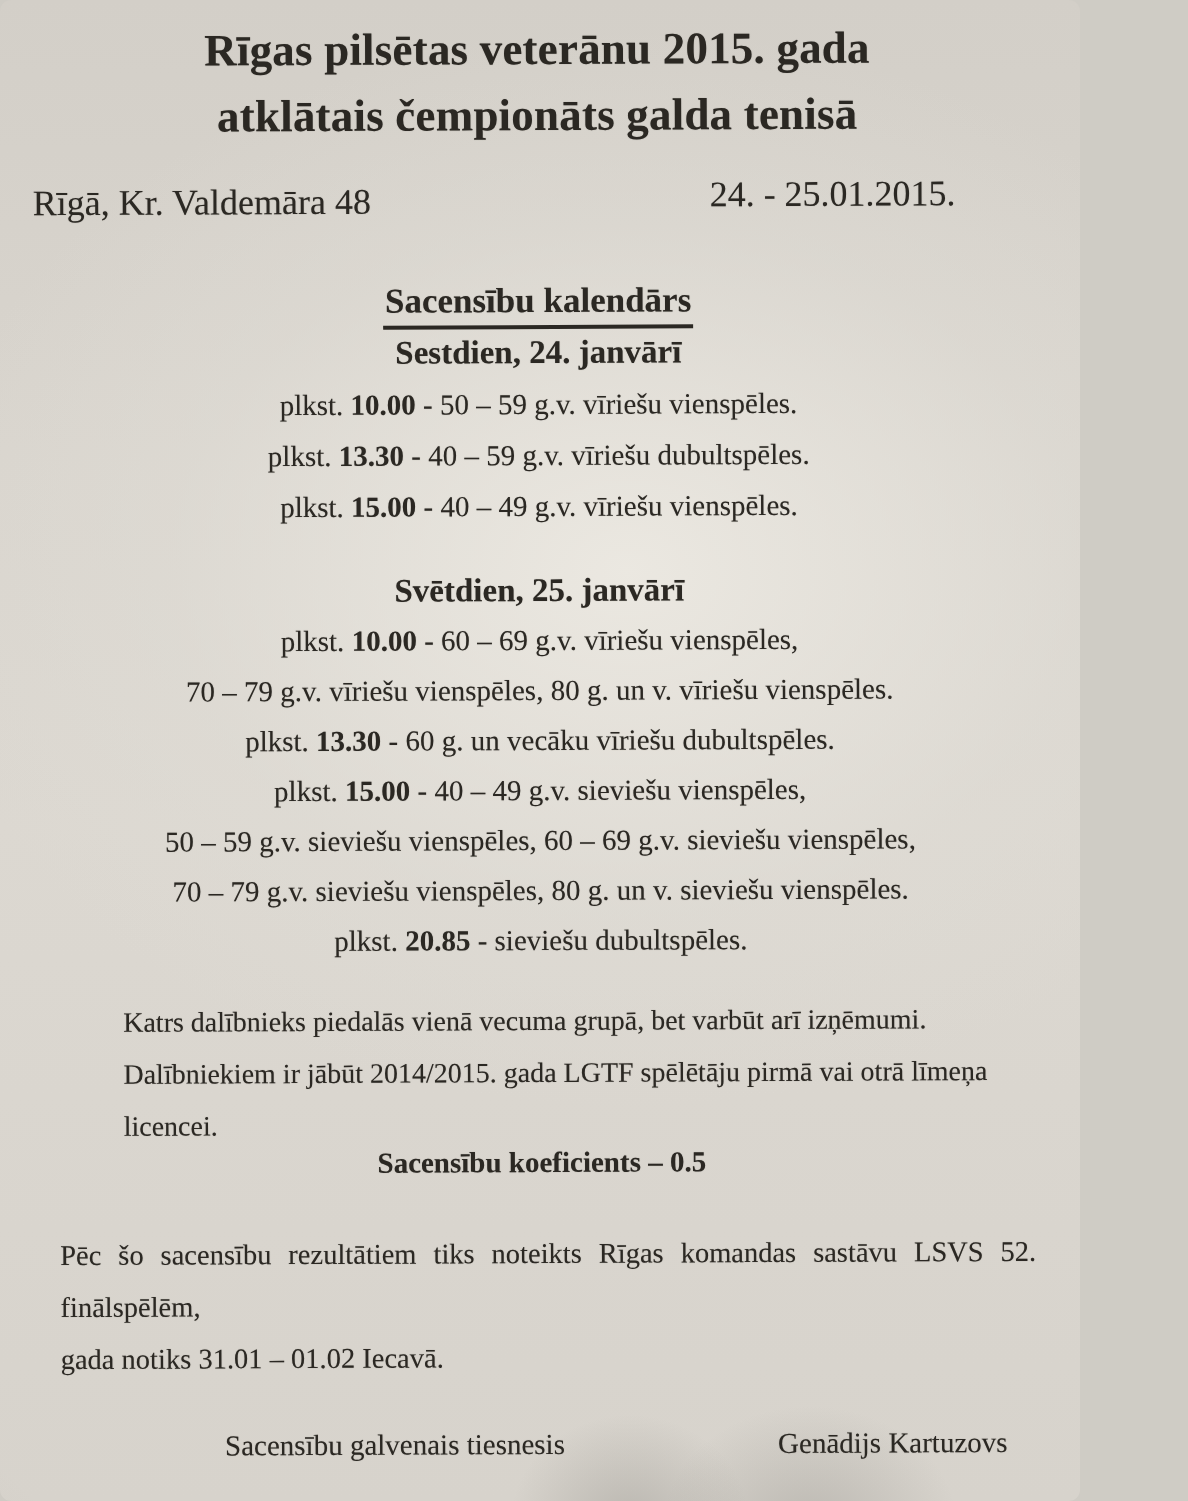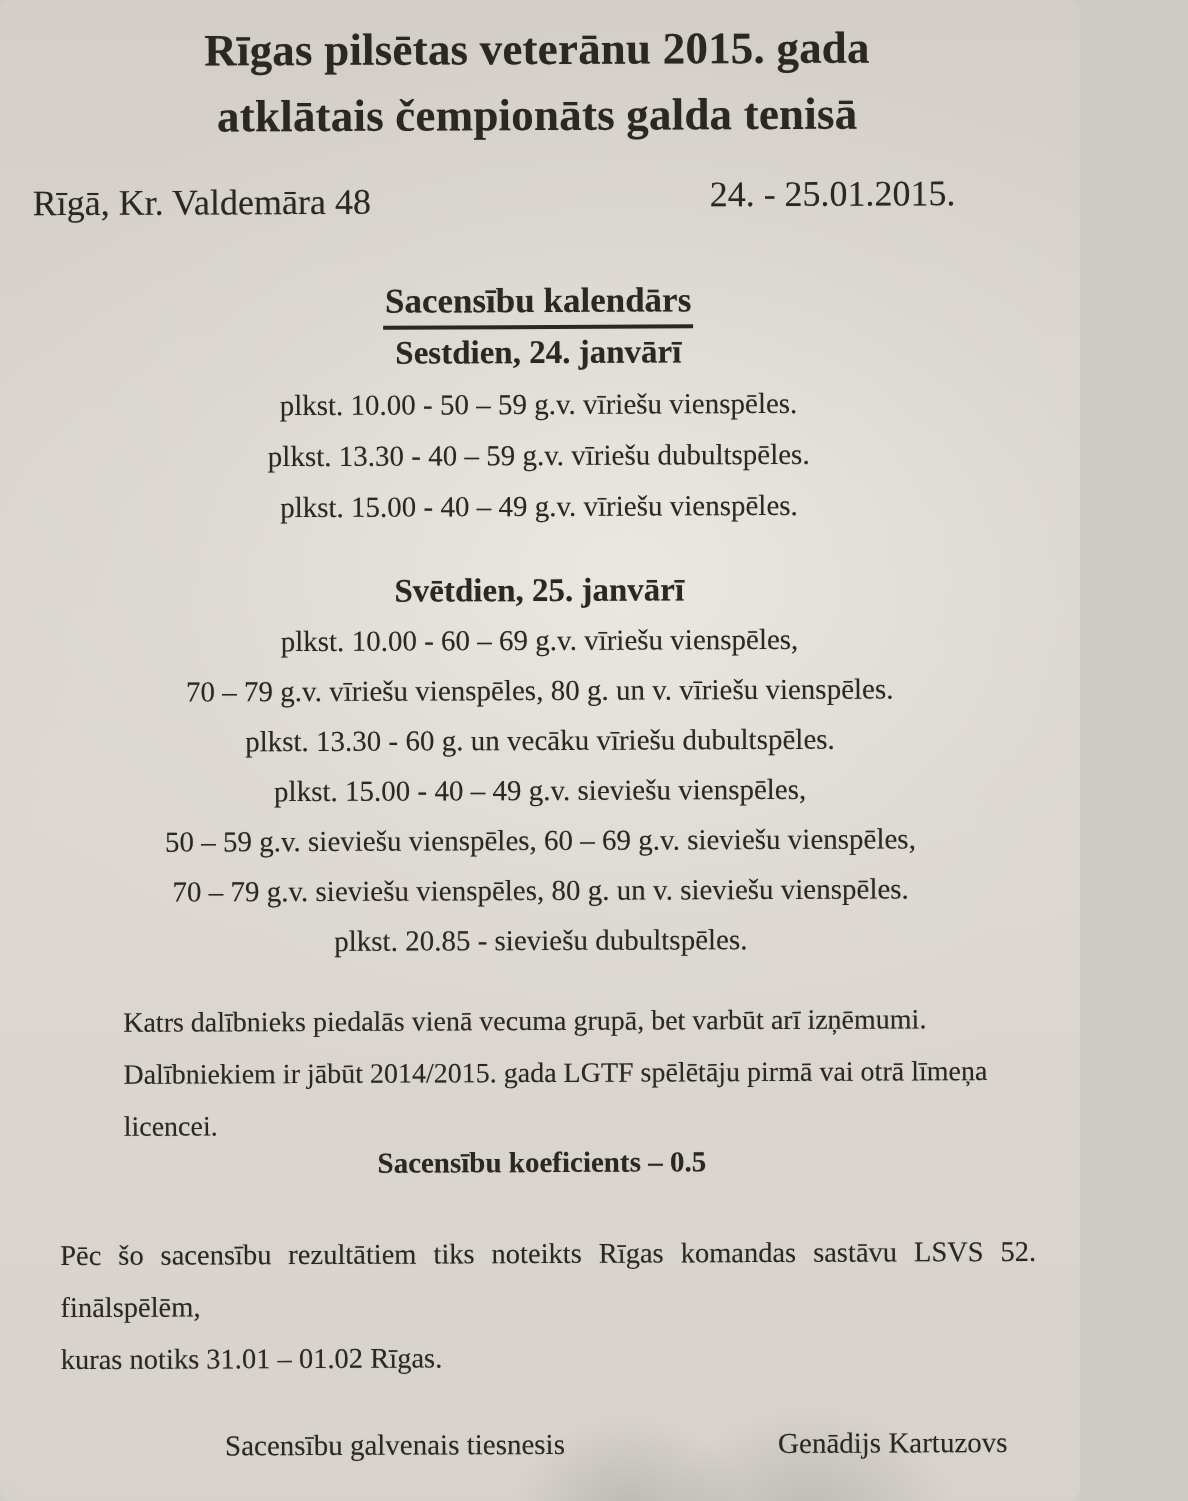--- a/index.html
+++ b/index.html
@@ -47,21 +47,21 @@
   .cal-heading .underlined {
     display: inline-block;
     border-bottom: 4px solid #2b2823;
     padding: 0 2px 1px 2px;
   }
   .day-heading { font-weight: bold; font-size: 33px; line-height: 44px; }
   .day1-heading { top: 330px; }
   .day2-heading { top: 568px; }
 
   .sched-line { font-size: 29px; line-height: 44px; }
-  .sched-line b { font-weight: normal; }
+  .sched-line b { font-weight: bold; }
   .d1-l0 { top: 382px; } .d1-l1 { top: 433px; } .d1-l2 { top: 484px; }
   .d2-l0 { top: 618px; } .d2-l1 { top: 668px; } .d2-l2 { top: 718px; }
   .d2-l3 { top: 768px; } .d2-l4 { top: 818px; } .d2-l5 { top: 868px; }
   .d2-l6 { top: 918px; }
 
   .notes { top: 995px; left: 122px; right: 50px; font-size: 28px; line-height: 52px; text-align: left; }
   .coefficient { top: 1140px; font-size: 29px; line-height: 44px; font-weight: bold; }
 
   .closing { top: 1228px; left: 58px; right: 46px; font-size: 28.5px; line-height: 52px; }
   .closing-l1 { text-align: justify; text-align-last: justify; word-spacing: 5px; }
@@ -131,21 +131,21 @@
     <div class="abs notes">
       <div>Katrs dalībnieks piedalās vienā vecuma grupā, bet varbūt arī izņēmumi.</div>
       <div>Dalībniekiem ir jābūt 2014/2015. gada LGTF spēlētāju pirmā vai otrā līmeņa licencei.</div>
     </div>
 
     <div class="abs coefficient center">Sacensību koeficients – 0.5</div>
 
     <div class="abs closing">
       <div class="closing-l1">Pēc šo sacensību rezultātiem tiks noteikts Rīgas komandas sastāvu LSVS 52. finālspēlēm,</div>
       <div class="closing-l2">
-        <span>kuras notiks </span><b>31.01 – 01.02</b><span> Rīgas.</span>
+        <span>gada notiks </span><b>31.01 – 01.02</b><span> Iecavā.</span>
       </div>
     </div>
 
     <div class="abs footer-row">
       <span class="footer-left">Sacensību galvenais tiesnesis</span>
       <span class="footer-right">Genādijs Kartuzovs</span>
     </div>
 
   </div>
 </div>

